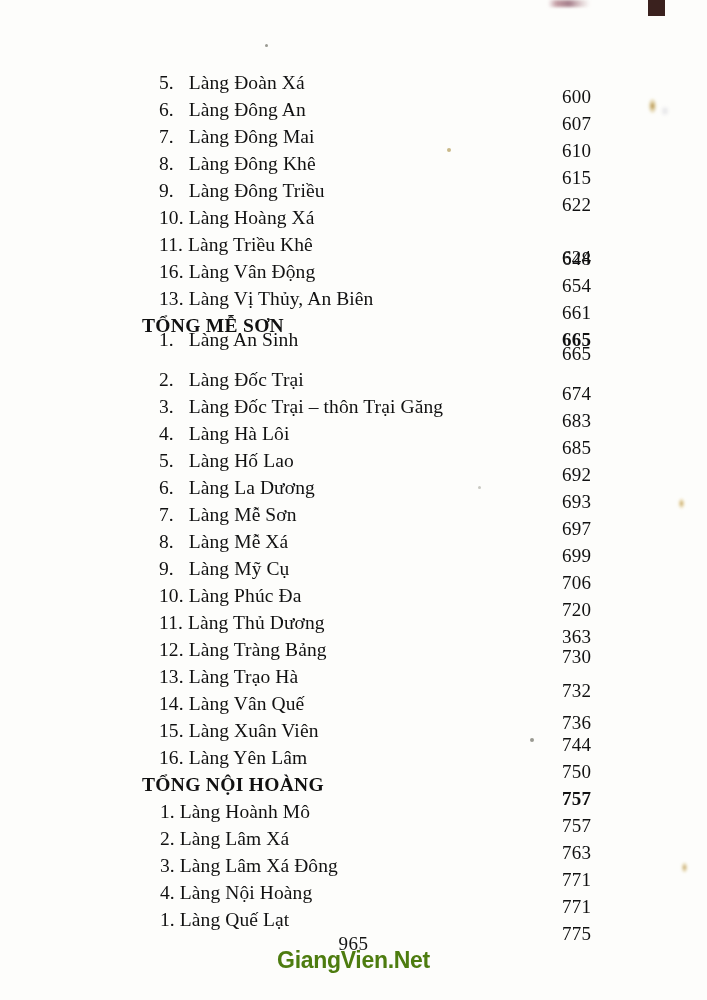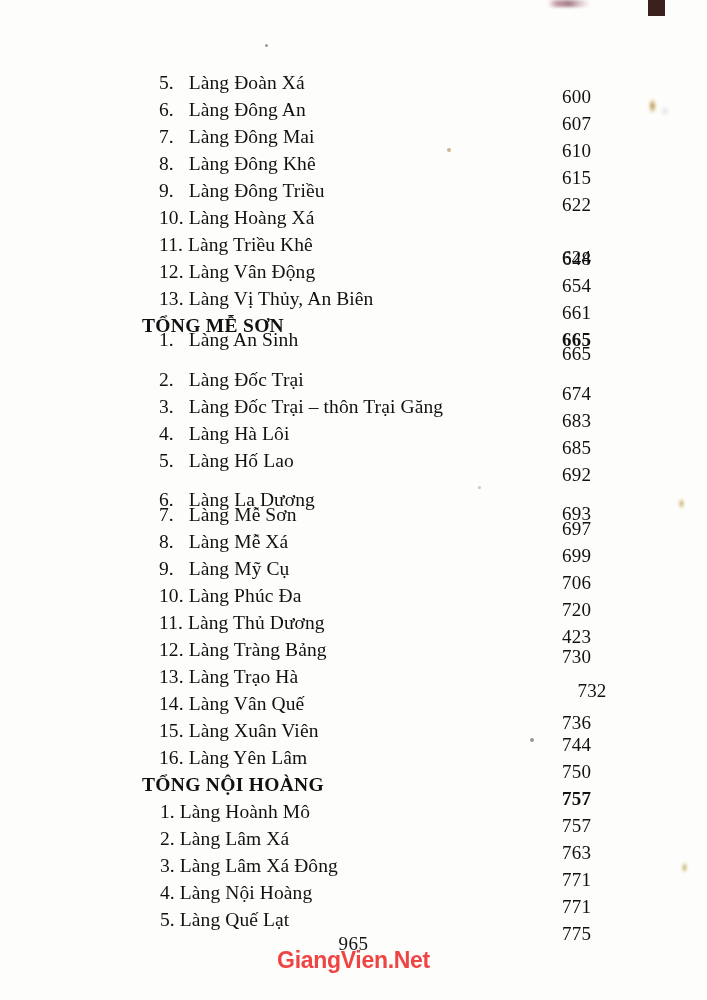--- a/index.html
+++ b/index.html
@@ -218,21 +218,21 @@
       </div>
       <div class="row" style="top: 204px;">
         <div class="entry lvl-item">10. Làng Hoàng Xá</div>
         <div class="pagenum" style="top: 20px; margin-top: 20px;">624</div>
       </div>
       <div class="row" style="top: 231px;">
         <div class="entry lvl-item">11. Làng Triều Khê</div>
         <div class="pagenum" style="top: 14px;">648</div>
       </div>
       <div class="row" style="top: 258px;">
-        <div class="entry lvl-item">12. Làng Vân Động</div>
+        <div class="entry lvl-item">16. Làng Vân Động</div>
         <div class="pagenum" style="top: 14px;">654</div>
       </div>
       <div class="row" style="top: 285px;">
         <div class="entry lvl-item">13. Làng Vị Thủy, An Biên</div>
         <div class="pagenum" style="top: 14px;">661</div>
       </div>
       <div class="row" style="top: 312px;">
         <div class="entry lvl-head">TỔNG MỄ SƠN</div>
         <div class="pagenum bold" style="top: 14px;">665</div>
       </div>
@@ -249,21 +249,21 @@
         <div class="pagenum" style="top: 14px;">683</div>
       </div>
       <div class="row" style="top: 420px;">
         <div class="entry lvl-item">4.   Làng Hà Lôi</div>
         <div class="pagenum" style="top: 14px;">685</div>
       </div>
       <div class="row" style="top: 447px;">
         <div class="entry lvl-item">5.   Làng Hố Lao</div>
         <div class="pagenum" style="top: 14px;">692</div>
       </div>
-      <div class="row" style="top: 474px; margin-top: 12px;">
+      <div class="row" style="top: 474px;">
         <div class="entry lvl-item">6.   Làng La Dương</div>
         <div class="pagenum" style="top: 14px;">693</div>
       </div>
       <div class="row" style="top: 501px;">
         <div class="entry lvl-item">7.   Làng Mễ Sơn</div>
         <div class="pagenum" style="top: 14px;">697</div>
       </div>
       <div class="row" style="top: 528px;">
         <div class="entry lvl-item">8.   Làng Mễ Xá</div>
         <div class="pagenum" style="top: 14px;">699</div>
@@ -271,29 +271,29 @@
       <div class="row" style="top: 555px;">
         <div class="entry lvl-item">9.   Làng Mỹ Cụ</div>
         <div class="pagenum" style="top: 14px;">706</div>
       </div>
       <div class="row" style="top: 582px;">
         <div class="entry lvl-item">10. Làng Phúc Đa</div>
         <div class="pagenum" style="top: 14px;">720</div>
       </div>
       <div class="row" style="top: 609px;">
         <div class="entry lvl-item">11. Làng Thủ Dương</div>
-        <div class="pagenum" style="top: 14px;">423</div>
+        <div class="pagenum" style="top: 14px;">363</div>
       </div>
       <div class="row" style="top: 636px;">
         <div class="entry lvl-item">12. Làng Tràng Bảng</div>
         <div class="pagenum" style="top: 7px;">730</div>
       </div>
       <div class="row" style="top: 663px;">
         <div class="entry lvl-item">13. Làng Trạo Hà</div>
-        <div class="pagenum" style="top: 14px; text-align: center;">732</div>
+        <div class="pagenum" style="top: 14px;">732</div>
       </div>
       <div class="row" style="top: 690px;">
         <div class="entry lvl-item">14. Làng Vân Quế</div>
         <div class="pagenum" style="top: 19px;">736</div>
       </div>
       <div class="row" style="top: 717px;">
         <div class="entry lvl-item">15. Làng Xuân Viên</div>
         <div class="pagenum" style="top: 14px;">744</div>
       </div>
       <div class="row" style="top: 744px;">
@@ -314,22 +314,22 @@
       </div>
       <div class="row" style="top: 852px;">
         <div class="entry lvl-item-tight">3. Làng Lâm Xá Đông</div>
         <div class="pagenum" style="top: 14px;">771</div>
       </div>
       <div class="row" style="top: 879px;">
         <div class="entry lvl-item-tight">4. Làng Nội Hoàng</div>
         <div class="pagenum" style="top: 14px;">771</div>
       </div>
       <div class="row" style="top: 906px;">
-        <div class="entry lvl-item-tight">5. Làng Quế Lạt</div>
+        <div class="entry lvl-item-tight">1. Làng Quế Lạt</div>
         <div class="pagenum" style="top: 14px;">775</div>
       </div>
     </div>
 
   <div class="folio">965</div>
 
-  <div class="watermark" id="watermark" style="color: #ef4444;">GiangVien.Net</div>
+  <div class="watermark" id="watermark" style="color: #4d7c0f;">GiangVien.Net</div>
 
 </div>
 
 </body></html>

